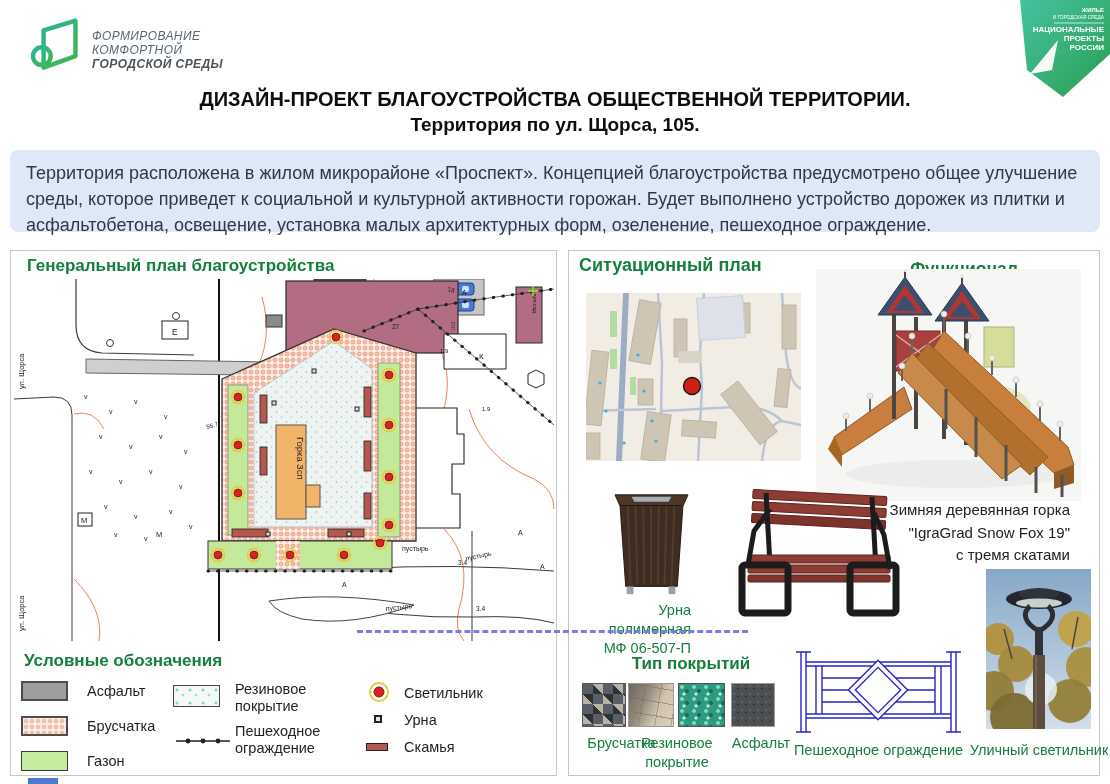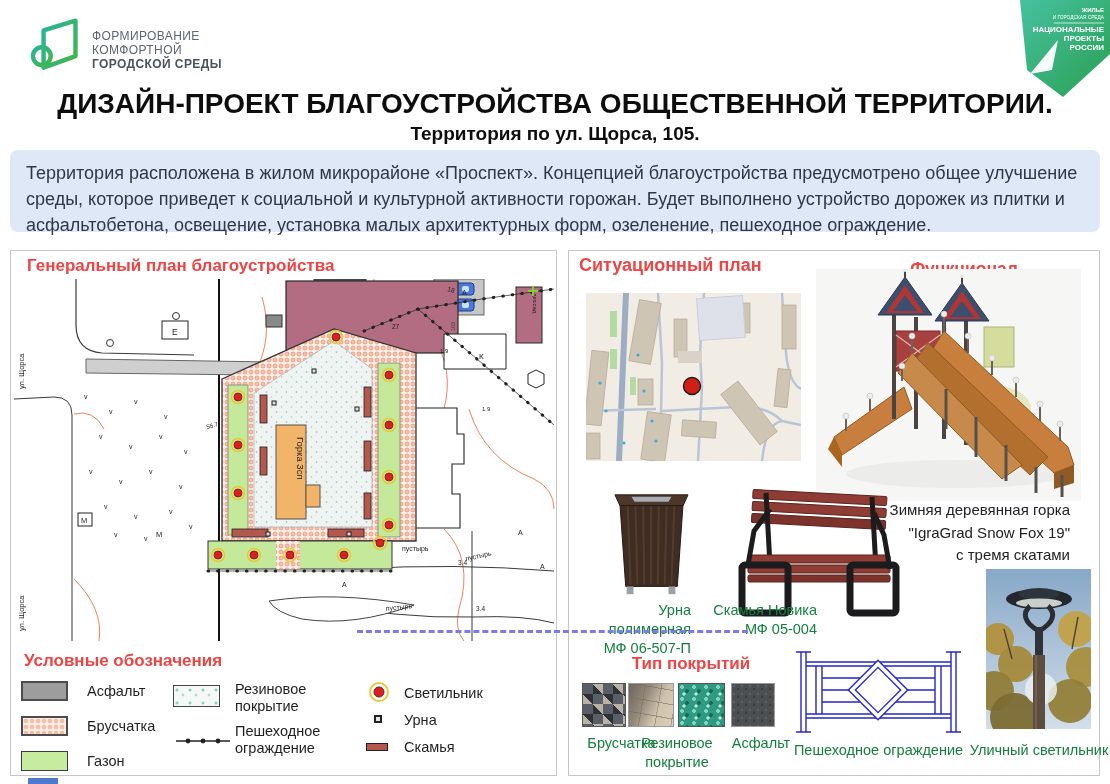--- a/index.html
+++ b/index.html
@@ -1,26 +1,26 @@
 <!DOCTYPE html>
 <html><head>
 <meta charset="utf-8">
 <style>
   html,body{margin:0;padding:0;background:#fff;}
   .page{position:relative;width:1110px;height:784px;background:#fff;overflow:hidden;
         font-family:"Liberation Sans","DejaVu Sans",sans-serif;color:#1a1a1a;}
   .abs{position:absolute;}
   .logo-text{font-size:12px;line-height:14px;color:#5b6670;letter-spacing:.4px;}
   .logo-text .b{font-weight:bold;color:#49535c;}
-  .title1{font-size:28px;font-weight:bold;text-align:center;color:#0d0d0d;}
+  .title1{font-size:20px;font-weight:bold;text-align:center;color:#0d0d0d;}
   .title2{font-size:19px;font-weight:bold;text-align:center;color:#0d0d0d;margin-top:3px;}
   .desc{background:#dee8f6;border-radius:8px;font-size:18px;line-height:1.45;color:#2f3846;
         padding:10px 16px;box-sizing:border-box;}
   .panel{border:1px solid #c6c6c6;background:#fff;box-sizing:border-box;}
-  .ptitle{font-size:17px;font-weight:bold;color:#ef4444;}
+  .ptitle{font-size:17px;font-weight:bold;color:#15803d;}
   .leg-label{font-size:14.5px;color:#1f1f1f;line-height:1.2;}
   .cap{font-size:14.5px;color:#15803d;line-height:1.3;}
   .sw{box-sizing:border-box;}
   .sw-leg-asphalt{background:#9d9d9d;border:2px solid #4c4c4c;}
   .sw-leg-pavers{background-color:#fdeee7;border:2px solid #4c4c4c;
     background-image:radial-gradient(circle at 3px 3px,#f3bfa8 2px,transparent 2.7px);background-size:6px 6px;}
   .sw-leg-lawn{background:#c7ec9f;border:1.5px solid #3c3c3c;}
   .sw-leg-rubber{background-color:#f4f8f6;border:1px solid #444;
     background-image:radial-gradient(circle at 3px 4px,#8fcfbc 1.2px,transparent 1.8px),
                      radial-gradient(circle at 9px 9px,#aadbcc 1.1px,transparent 1.7px);background-size:13px 13px;}
@@ -56,21 +56,21 @@
             <stop offset="1" stop-color="#43b649"></stop>
           </linearGradient>
         </defs>
       <g stroke="url(#lgrad)" stroke-width="5" fill="none" stroke-linejoin="round" stroke-linecap="round">
         <path d="M21,16 L57,5 L57,45 L21,58 Z"></path>
         <circle cx="19" cy="45" r="10"></circle>
         <line x1="19" y1="55" x2="19" y2="70"></line>
       </g>
     </svg>
   </div>
-  <div class="abs logo-text" style="left:92px;top:29px;">
+  <div class="abs logo-text" style="left:92px;top:29px;font-style:italic;">
     <div>ФОРМИРОВАНИЕ</div>
     <div>КОМФОРТНОЙ</div>
     <div class="b">ГОРОДСКОЙ СРЕДЫ</div>
   </div>
 
   <div class="abs" style="left:1000px;top:0;width:110px;height:100px;">
     <svg width="110" height="100" viewBox="0 0 110 100">
       <defs>
           <linearGradient id="bgrad" x1="0" y1="0" x2="1" y2="1">
         <stop offset="0" stop-color="#45c2a0"></stop>
@@ -493,24 +493,20 @@
         <rect x="24" y="92" width="142" height="8" rx="1.5" fill="#8e3c34" stroke="#5c241f"></rect>
         <rect x="24" y="102" width="142" height="7" rx="1.5" fill="#7d332c" stroke="#5c241f"></rect>
       </g>
       <g fill="none" stroke="#1c1c1e" stroke-width="7">
         <rect x="18" y="92" width="46" height="48" rx="3"></rect>
         <rect x="126" y="92" width="46" height="48" rx="3"></rect>
         <path d="M24,92 L30,58 L46,36" stroke-width="5"></path>
         <path d="M166,96 L160,62 L150,40" stroke-width="5"></path>
       </g>
     </svg>
-    <div class="abs cap" style="left:128px;top:350px;width:120px;text-align:right;">
-      <div>Скамья Новика</div>
-      <div>МФ 05-004</div>
-    </div>
 
     <div class="abs" style="right:29px;top:248px;width:220px;text-align:right;font-size:15px;line-height:1.5;color:#222;">
       <div>Зимняя деревянная горка</div>
       <div>"IgraGrad Snow Fox 19"</div>
       <div>с тремя скатами</div>
     </div>
 
     <div class="abs ptitle" style="left:37px;top:403px;width:170px;text-align:center;">Тип покрытий</div>
     <div class="abs sw sw-pav1" style="left:13px;top:432px;width:44px;height:44px;"></div>
     <div class="abs sw sw-pav2" style="left:59px;top:432px;width:46px;height:44px;"></div>

